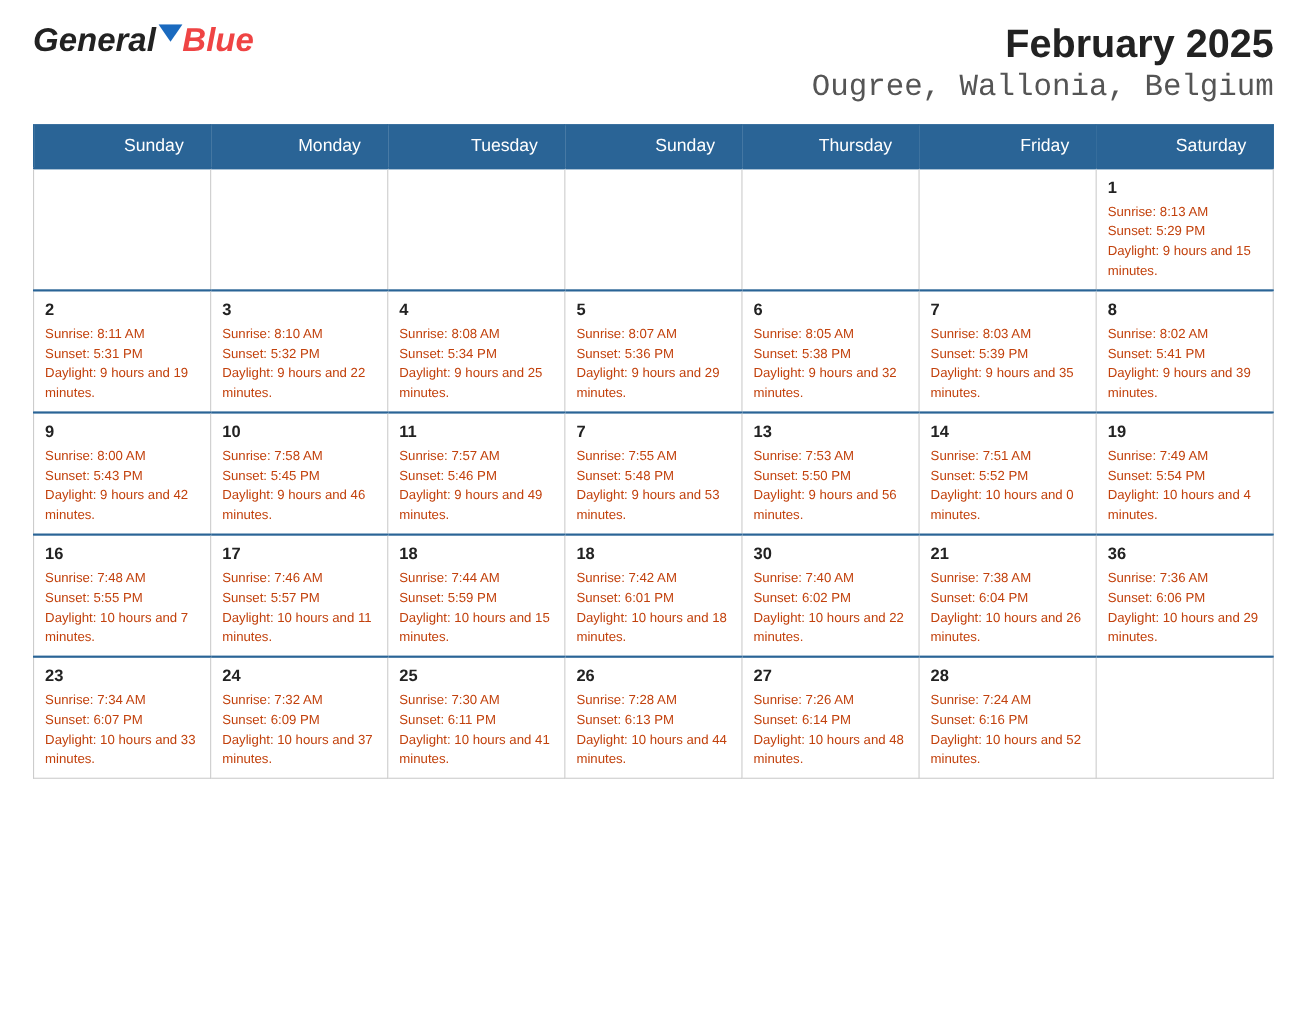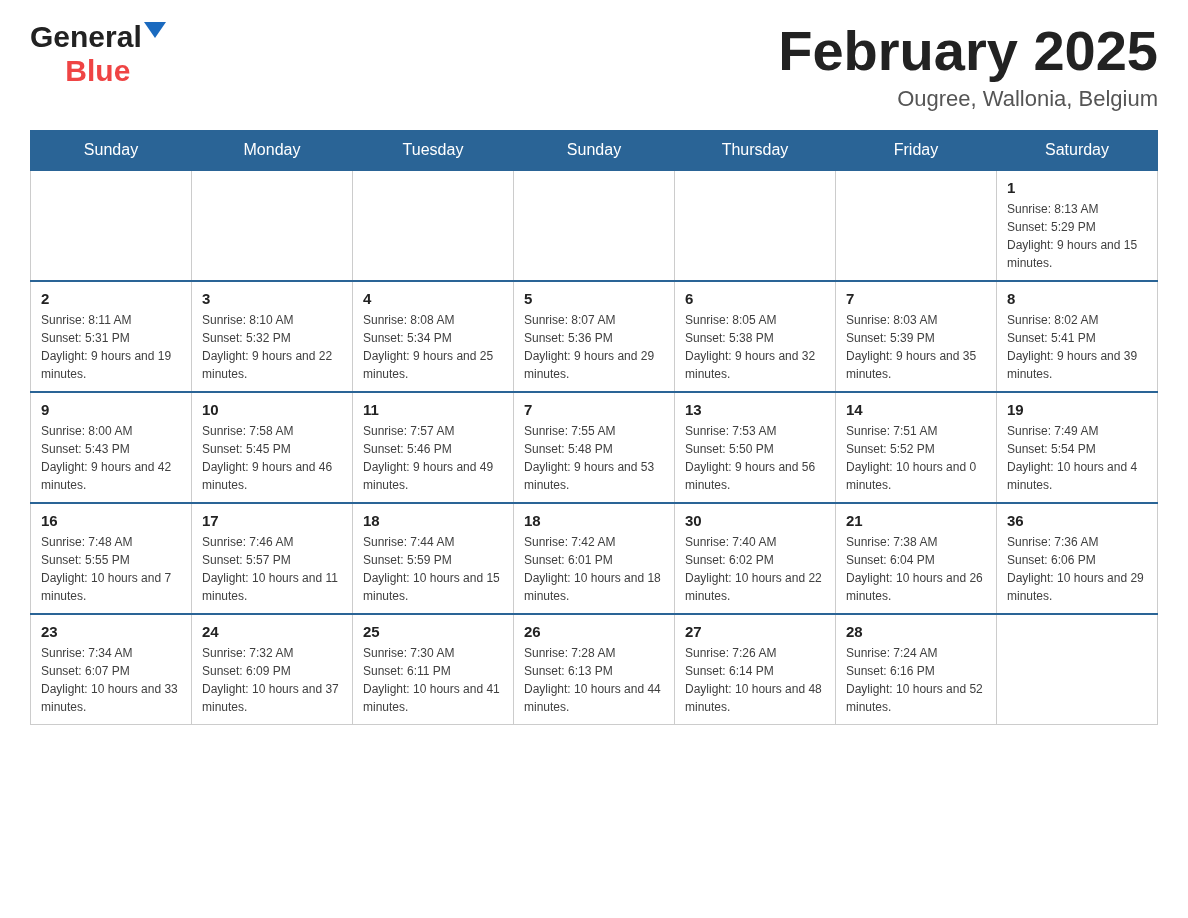--- a/index.html
+++ b/index.html
@@ -12,49 +12,51 @@
       padding: 20px 30px;
     }
     .header {
       display: flex;
       justify-content: space-between;
       align-items: flex-start;
       margin-bottom: 18px;
     }
     .logo {
       display: flex;
-      flex-direction: column;
-      align-items: center;
+      flex-direction: row;
+      align-items: flex-end;
+      font-style: italic;
     }
     .title-block {
       text-align: right;
     }
     .month-title {
-      font-size: 56px;
+      font-size: 36px;
       font-weight: bold;
       color: #222;
       line-height: 1.1;
     }
     .location-subtitle {
-      font-size: 22px;
+      font-size: 28px;
       color: #555;
       margin-top: 4px;
+      font-family: Liberation Mono, monospace;
     }
     .calendar {
       width: 100%;
       border-collapse: collapse;
       border: 1px solid #ccc;
     }
     .calendar th {
       background-color: #2a6496;
       color: #fff;
       font-size: 16px;
       font-weight: normal;
-      padding: 10px 8px;
-      text-align: center;
+      padding: 10px 24px;
+      text-align: right;
       border: 1px solid #2a6496;
     }
     .calendar td {
       vertical-align: top;
       padding: 8px 10px;
       border: 1px solid #ccc;
       font-size: 12.5px;
       min-height: 110px;
       width: calc(100% / 7);
     }
@@ -63,21 +65,21 @@
     }
     .day-number {
       font-size: 15px;
       font-weight: bold;
       color: #222;
       margin-bottom: 4px;
       display: block;
     }
     .day-info {
       font-size: 12px;
-      color: #404040;
+      color: #c2410c;
       line-height: 1.5;
     }
     .empty-cell {
       background: #fff;
     }
     
     .logo-wrapper {
       display: flex;
       align-items: center;
     }

